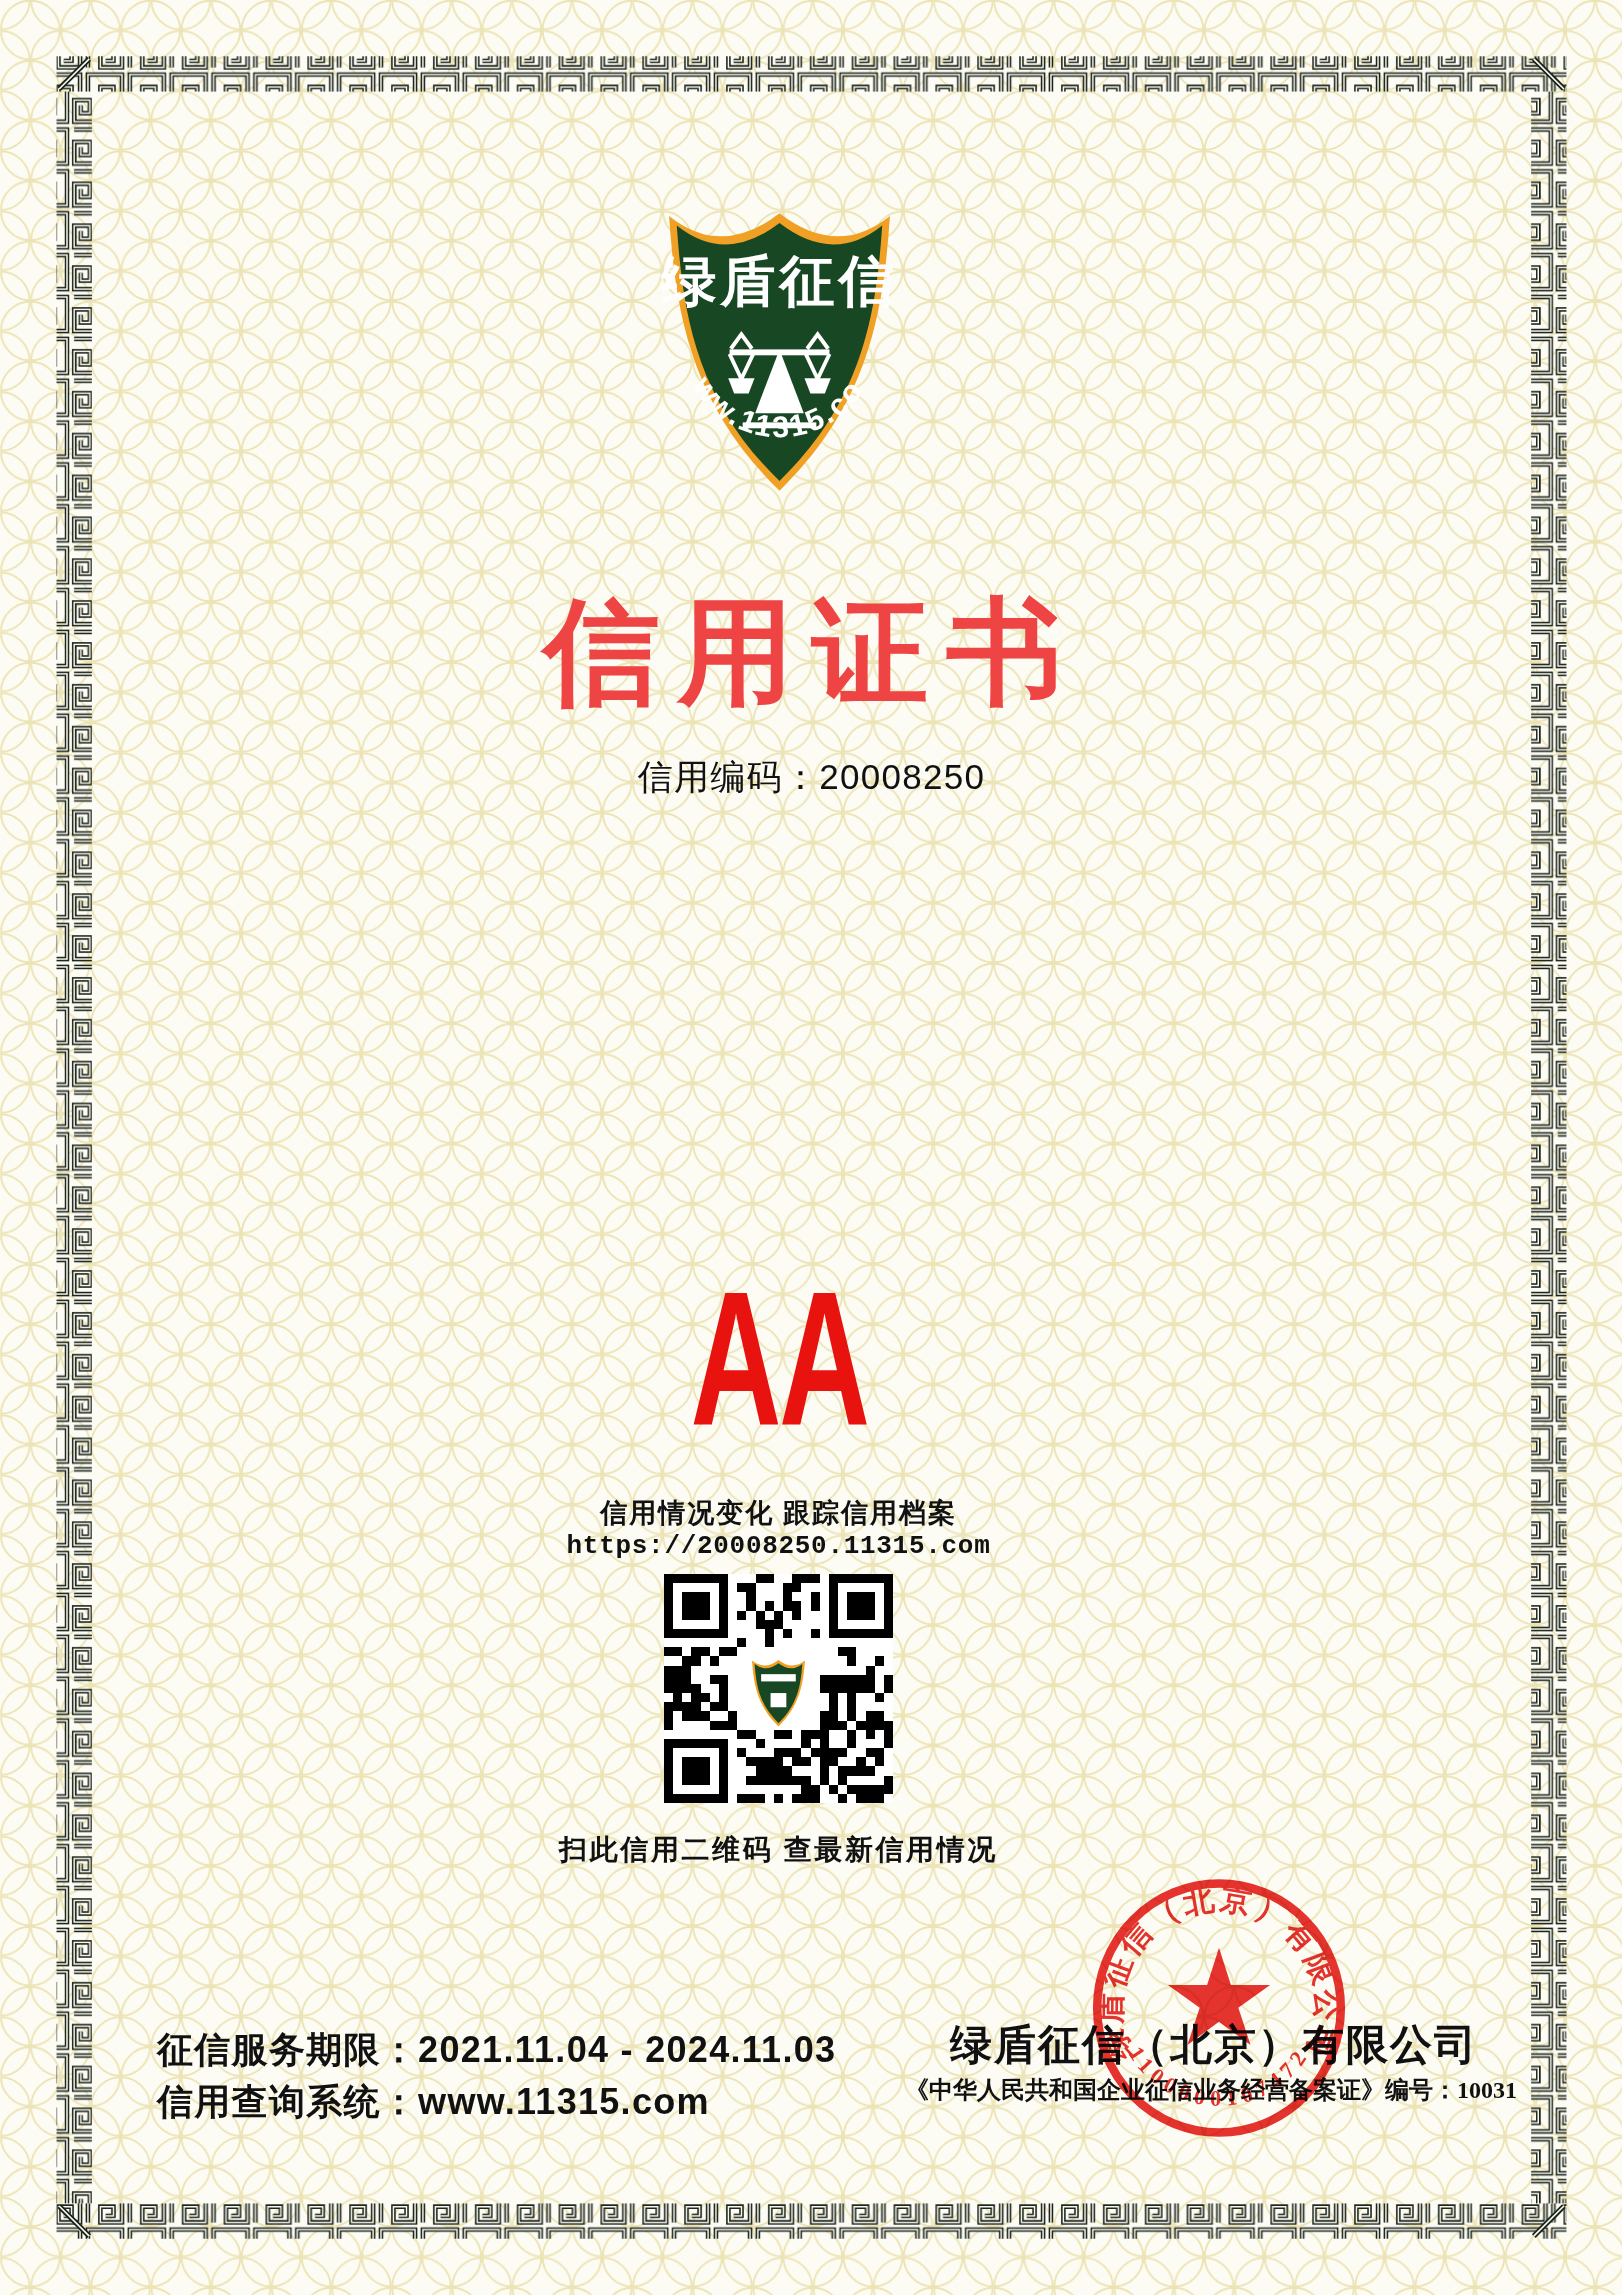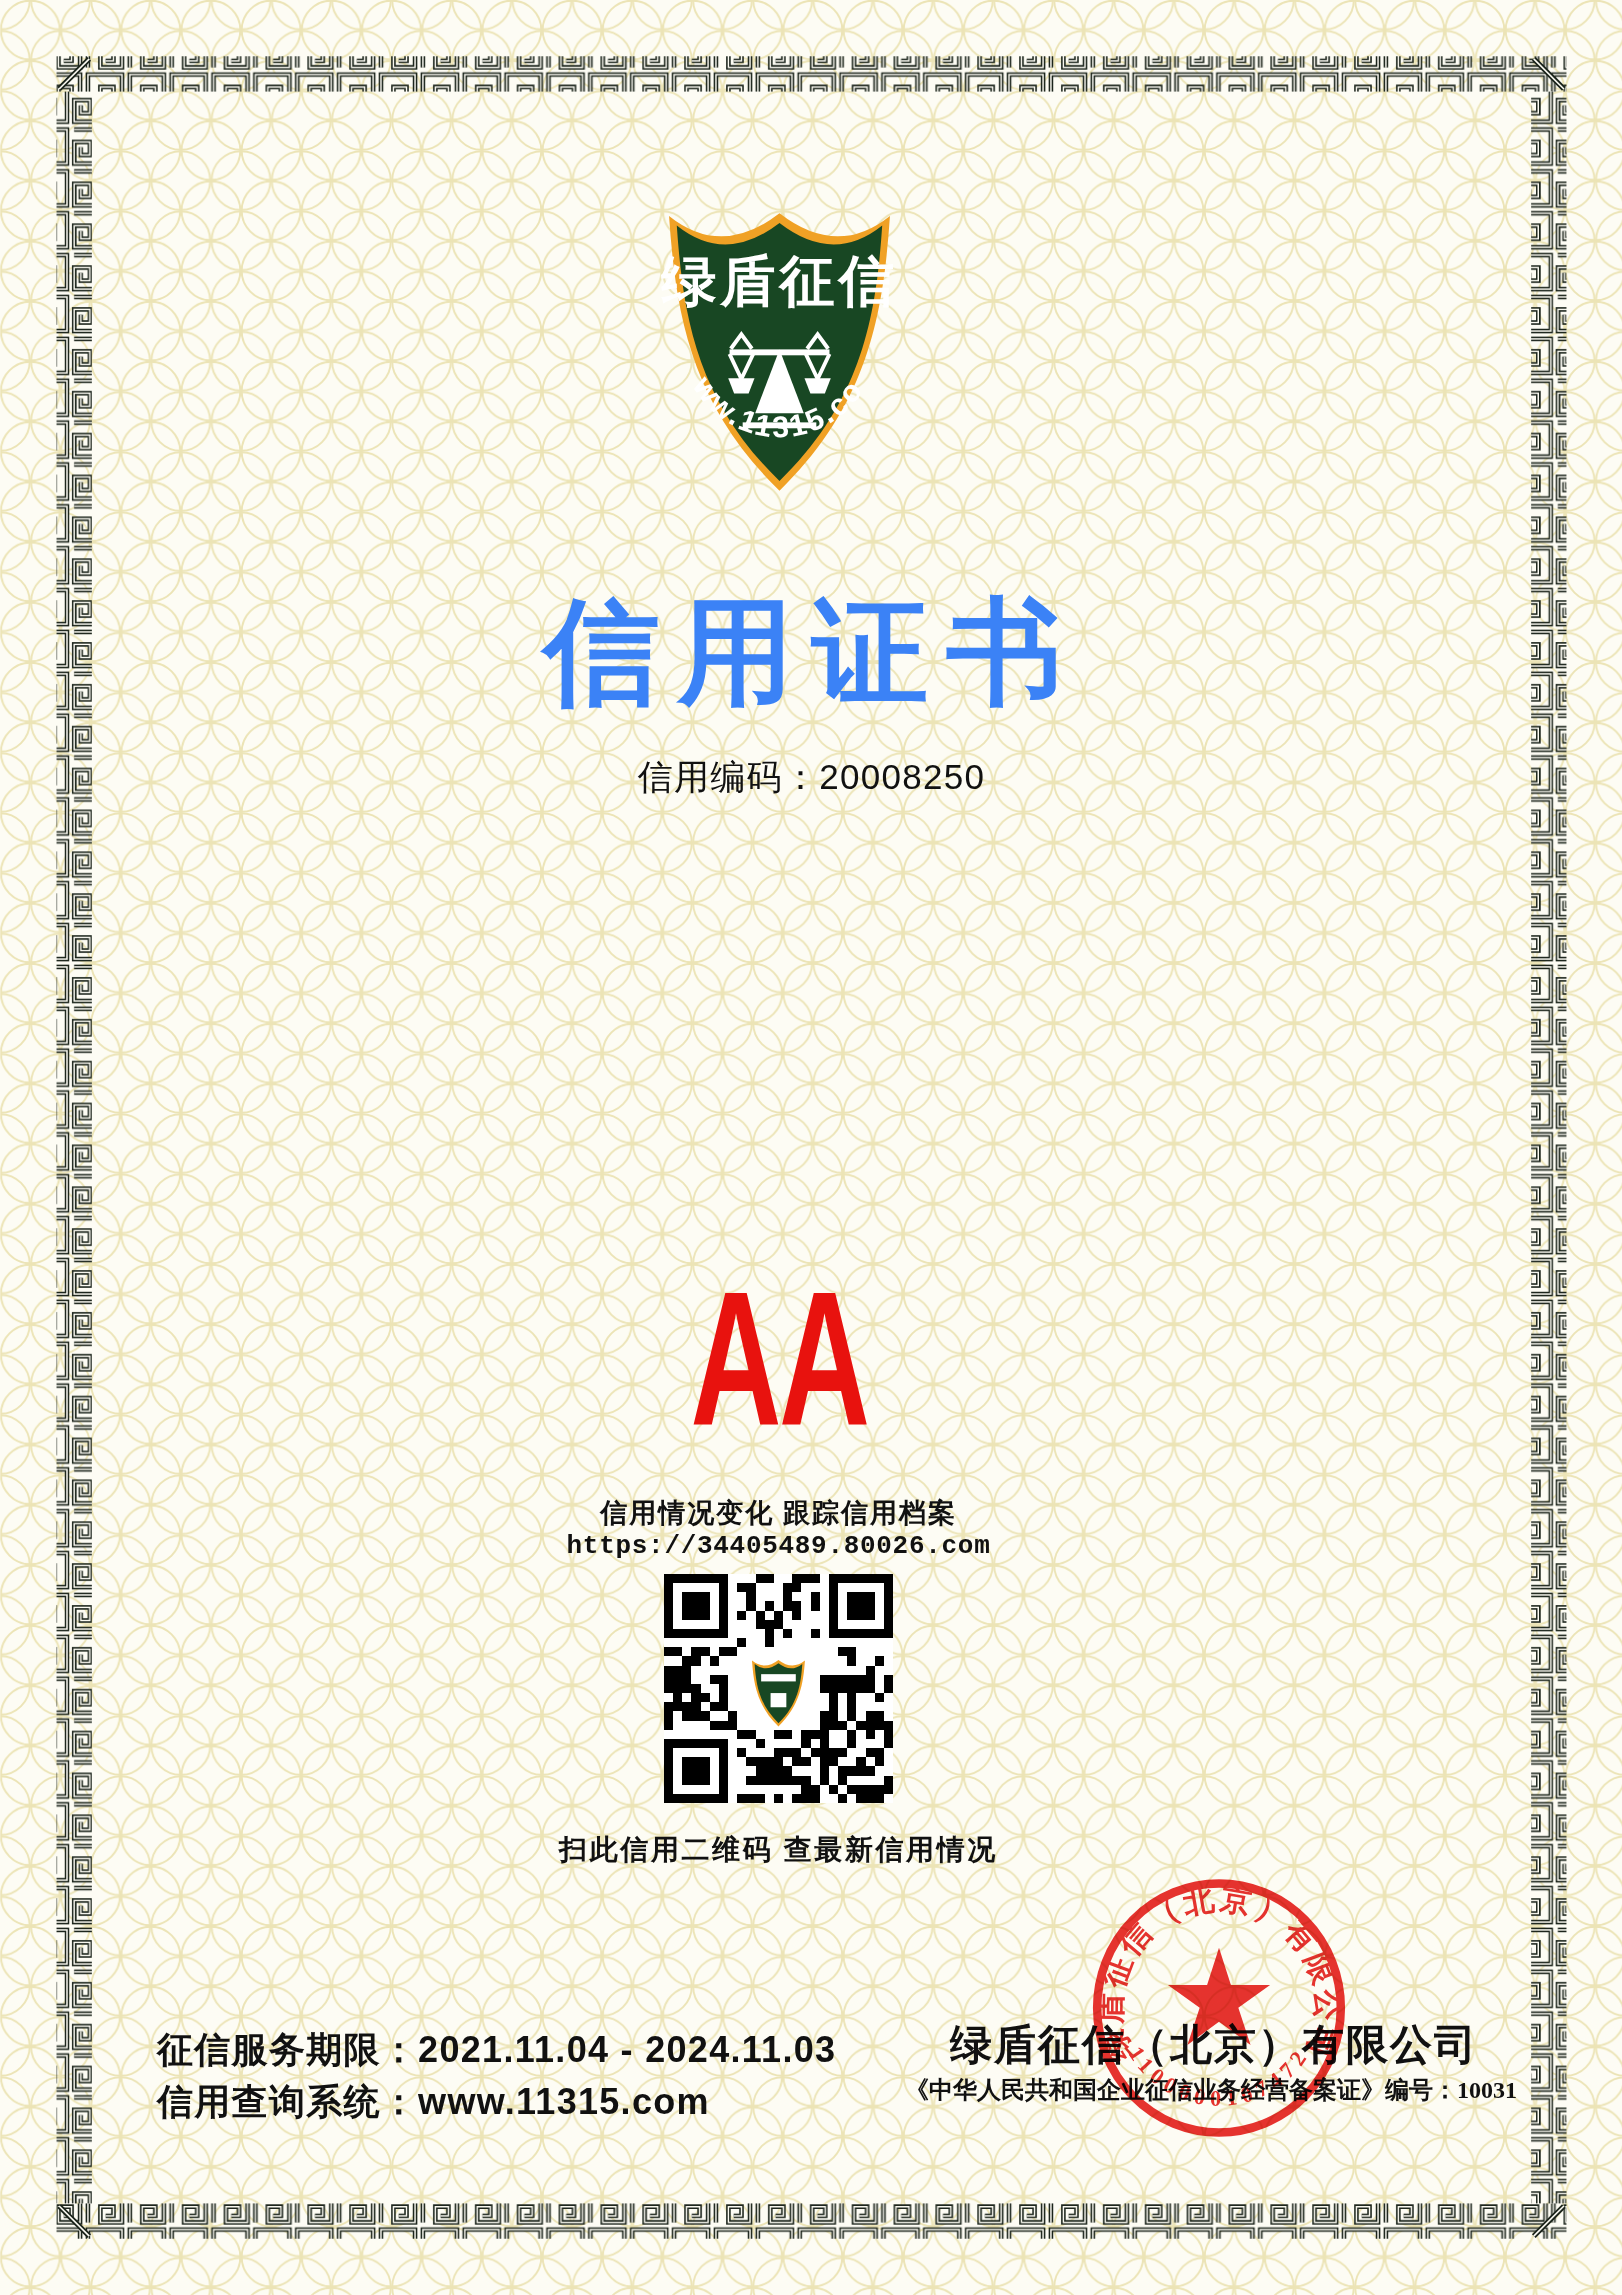--- a/index.html
+++ b/index.html
@@ -9,21 +9,21 @@
     font-family:"Liberation Sans","DejaVu Sans",sans-serif;
     color:#111;
   }
   #decor{position:absolute;left:0;top:0;}
   .abs{position:absolute;}
   #shield-logo{left:661px;top:187px;width:237px;height:309px;}
   #cert-title{
     left:0;top:575px;width:1623px;text-align:center;
     font-family:"Liberation Serif","DejaVu Serif",serif;
     font-weight:700;font-size:116px;letter-spacing:18.3px;padding-left:1px;
-    color:#3b82f6;box-sizing:border-box;
+    color:#ef4444;box-sizing:border-box;
   }
   #code-line{
     left:0;top:754px;width:1623px;text-align:center;
     font-size:35px;font-weight:400;letter-spacing:1.3px;
   }
   #salutation{
     left:134px;top:898px;width:1355px;
     font-size:39px;font-weight:700;letter-spacing:1.3px;
   }
   #body-paragraph{
@@ -145,21 +145,21 @@
 
   <div id="cert-title" class="abs">信用证书</div>
 
   <div id="code-line" class="abs"><span>信用编码：</span><span>20008250</span></div>
 
 
 
   <div id="rating" class="abs">AA</div>
 
   <div id="track-line" class="abs">信用情况变化 跟踪信用档案</div>
-  <div id="track-url" class="abs">https://34405489.80026.com</div>
+  <div id="track-url" class="abs">https://20008250.11315.com</div>
 
   <svg id="qr-code" class="abs" viewBox="0 0 25 25" shape-rendering="crispEdges">
     <rect x="0" y="0" width="25" height="25" fill="#ffffff"></rect>
     <g id="qr-modules" fill="#000000">
         <rect x="0" y="0" width="7" height="7"></rect>
         <rect x="1" y="1" width="5" height="5" fill="#ffffff"></rect>
         <rect x="2" y="2" width="3" height="3"></rect>
         <rect x="18" y="0" width="7" height="7"></rect>
         <rect x="19" y="1" width="5" height="5" fill="#ffffff"></rect>
         <rect x="20" y="2" width="3" height="3"></rect>

